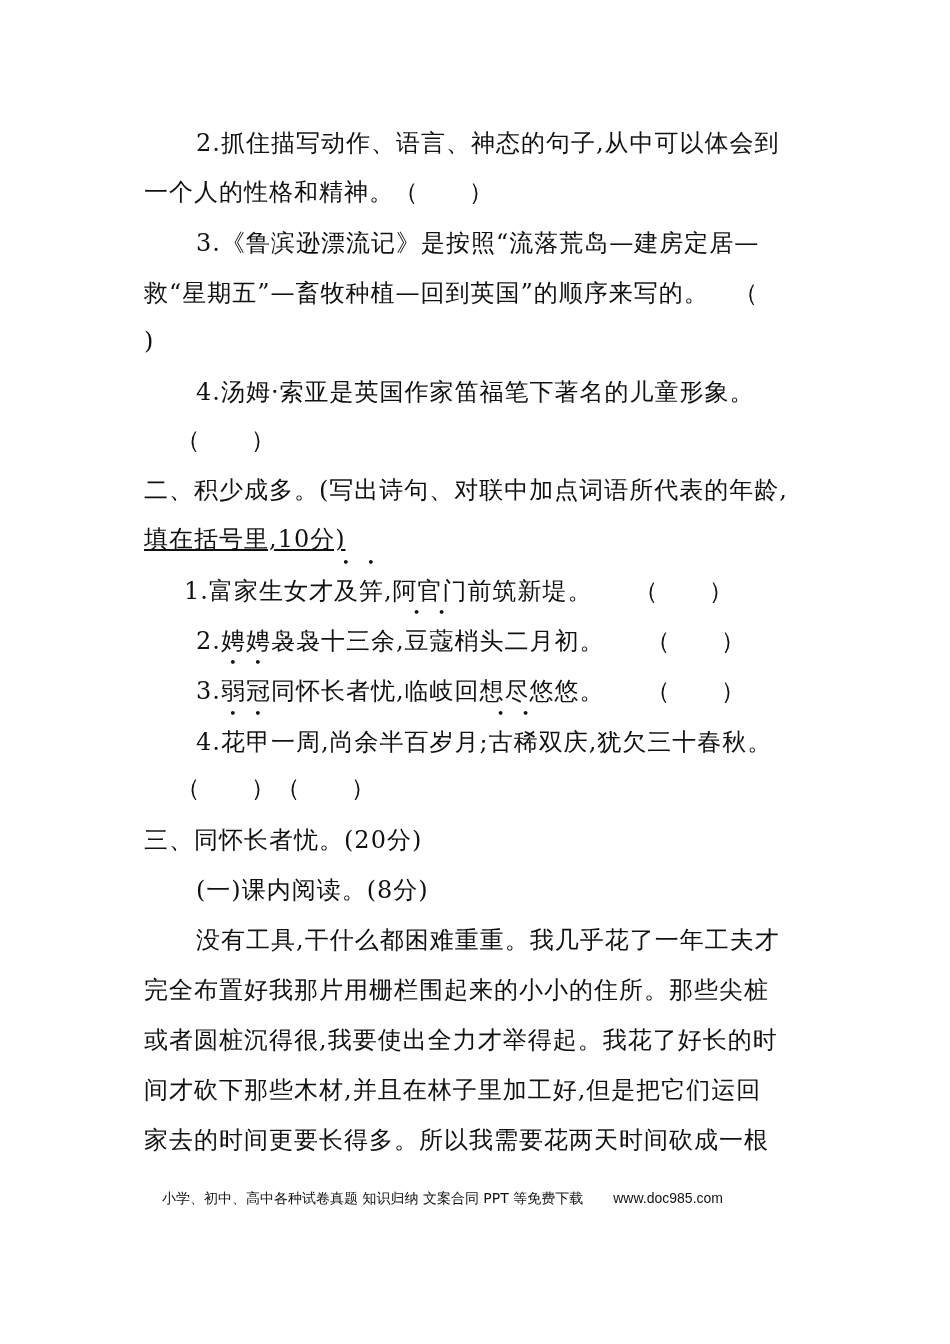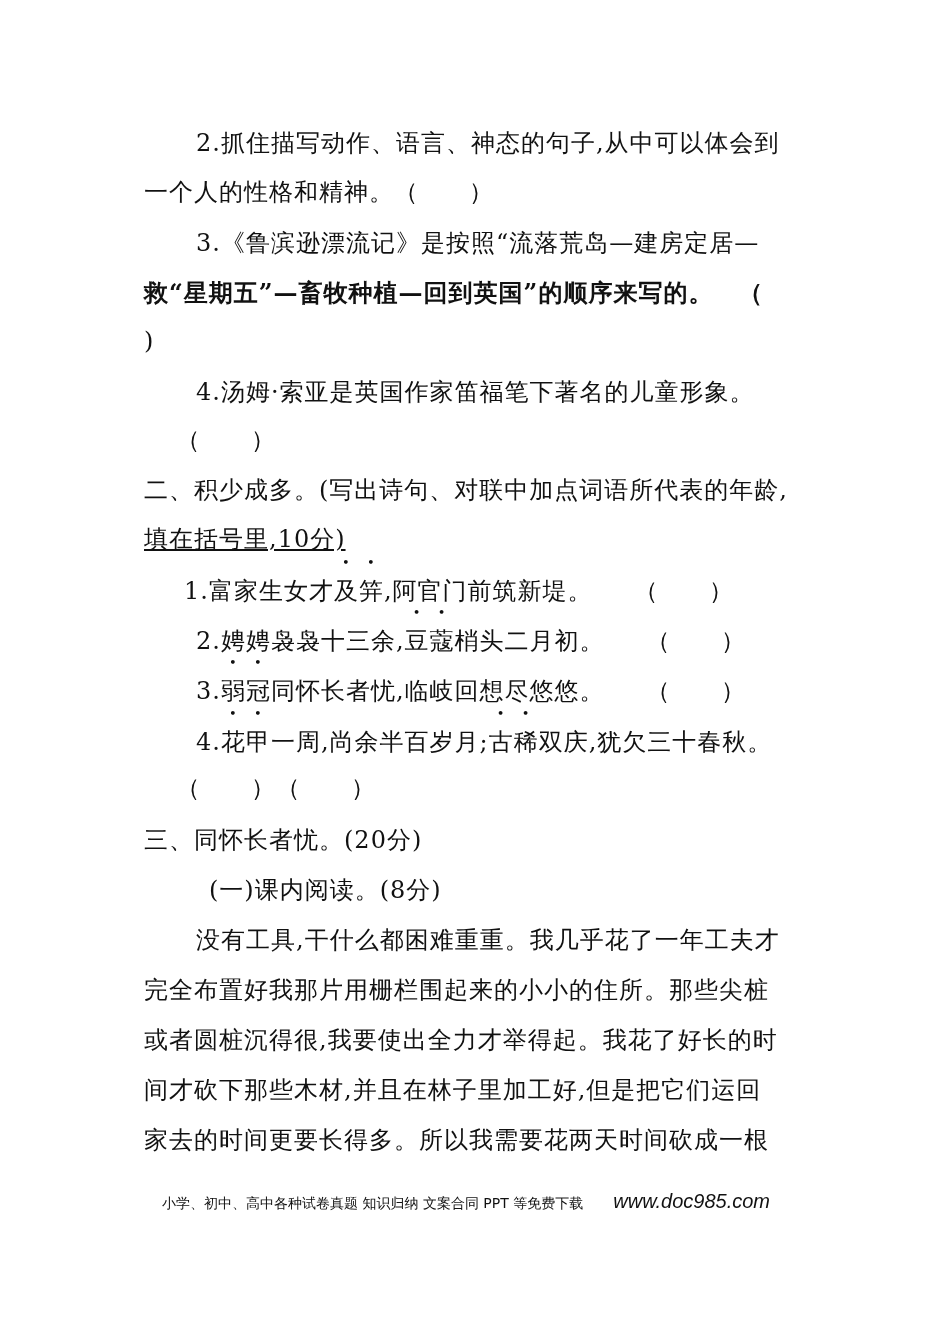--- a/index.html
+++ b/index.html
@@ -3,30 +3,30 @@
 <meta charset="utf-8">
 <style>
   html, body { margin: 0; padding: 0; background: #ffffff; }
   body { width: 950px; height: 1344px; position: relative; overflow: hidden;
          font-family: "DejaVu Serif", "Liberation Serif", serif; color: #111; }
   .line { position: absolute; left: 0; white-space: nowrap; font-size: 24px; line-height: 30px; letter-spacing: 1px; }
   .emph { position: relative; display: inline-block; }
   .emph::before { content: "•"; position: absolute; top: -20px; left: 50%; transform: translateX(-50%); font-size: 13px; line-height: 13px; }
   .footer { position: absolute; top: 1190px; left: 162px; font-family: "DejaVu Sans", "Liberation Sans", sans-serif;
             font-size: 14px; color: #111; white-space: nowrap; }
-  .footer .url { margin-left: 30px; font-family: "Liberation Sans", sans-serif; font-size: 20px; font-style: italic; }
+  .footer .url { margin-left: 30px; font-family: "Liberation Sans", sans-serif; font-size: 14px; }
 </style>
 </head>
 <body>
 
 <div>
   <div class="line" style="top:128px; left:196px;text-align:center;">2.抓住描写动作、语言、神态的句子,从中可以体会到</div>
   <div class="line" style="top:177px; left:144px;">一个人的性格和精神。（　　）</div>
   <div class="line" style="top:228px; left:196px;">3.《鲁滨逊漂流记》是按照“流落荒岛—建房定居—</div>
-  <div class="line" style="top:278px; left:144px;font-weight:bold;">救“星期五”—畜牧种植—回到英国”的顺序来写的。　（</div>
+  <div class="line" style="top:278px; left:144px;">救“星期五”—畜牧种植—回到英国”的顺序来写的。　（</div>
   <div class="line" style="top:326px; left:144px;">)</div>
   <div class="line" style="top:377px; left:196px;">4.汤姆·索亚是英国作家笛福笔下著名的儿童形象。</div>
   <div class="line" style="top:425px; left:176px;">（　　）</div>
 
   <div class="line" style="top:475px; left:144px;">二、积少成多。(写出诗句、对联中加点词语所代表的年龄,</div>
   <div class="line" style="top:524px; left:144px;text-decoration:underline;">填在括号里,10分)</div>
 
   <div class="line" style="top:576px; left:184px;">
     <span>1.富家生女才</span><span class="emph">及</span><span class="emph">笄</span><span>,阿官门前筑新堤。</span>
     <span style="position:absolute; left:450px;">（　　）</span>
@@ -38,21 +38,21 @@
   <div class="line" style="top:676px; left:196px;">
     <span>3.</span><span class="emph">弱</span><span class="emph">冠</span><span>同怀长者忧,临岐回想尽悠悠。</span>
     <span style="position:absolute; left:450px;">（　　）</span>
   </div>
   <div class="line" style="top:727px; left:196px;">
     <span>4.</span><span class="emph">花</span><span class="emph">甲</span><span>一周,尚余半百岁月;</span><span class="emph">古</span><span class="emph">稀</span><span>双庆,犹欠三十春秋。</span>
   </div>
   <div class="line" style="top:773px; left:176px;">（　　）（　　）</div>
 
   <div class="line" style="top:825px; left:144px;">三、同怀长者忧。(20分)</div>
-  <div class="line" style="top:875px; left:196px;margin-left:13px;">(一)课内阅读。(8分)</div>
+  <div class="line" style="top:875px; left:196px;">(一)课内阅读。(8分)</div>
 
   <div class="line" style="top:925px; left:196px;">没有工具,干什么都困难重重。我几乎花了一年工夫才</div>
   <div class="line" style="top:975px; left:144px;">完全布置好我那片用栅栏围起来的小小的住所。那些尖桩</div>
   <div class="line" style="top:1025px; left:144px;">或者圆桩沉得很,我要使出全力才举得起。我花了好长的时</div>
   <div class="line" style="top:1075px; left:144px;">间才砍下那些木材,并且在林子里加工好,但是把它们运回</div>
   <div class="line" style="top:1125px; left:144px;">家去的时间更要长得多。所以我需要花两天时间砍成一根</div>
 
   <div class="footer">
     <span>小学、初中、高中各种试卷真题  知识归纳  文案合同  PPT 等免费下载</span><span class="url">www.doc985.com</span>
   </div>

